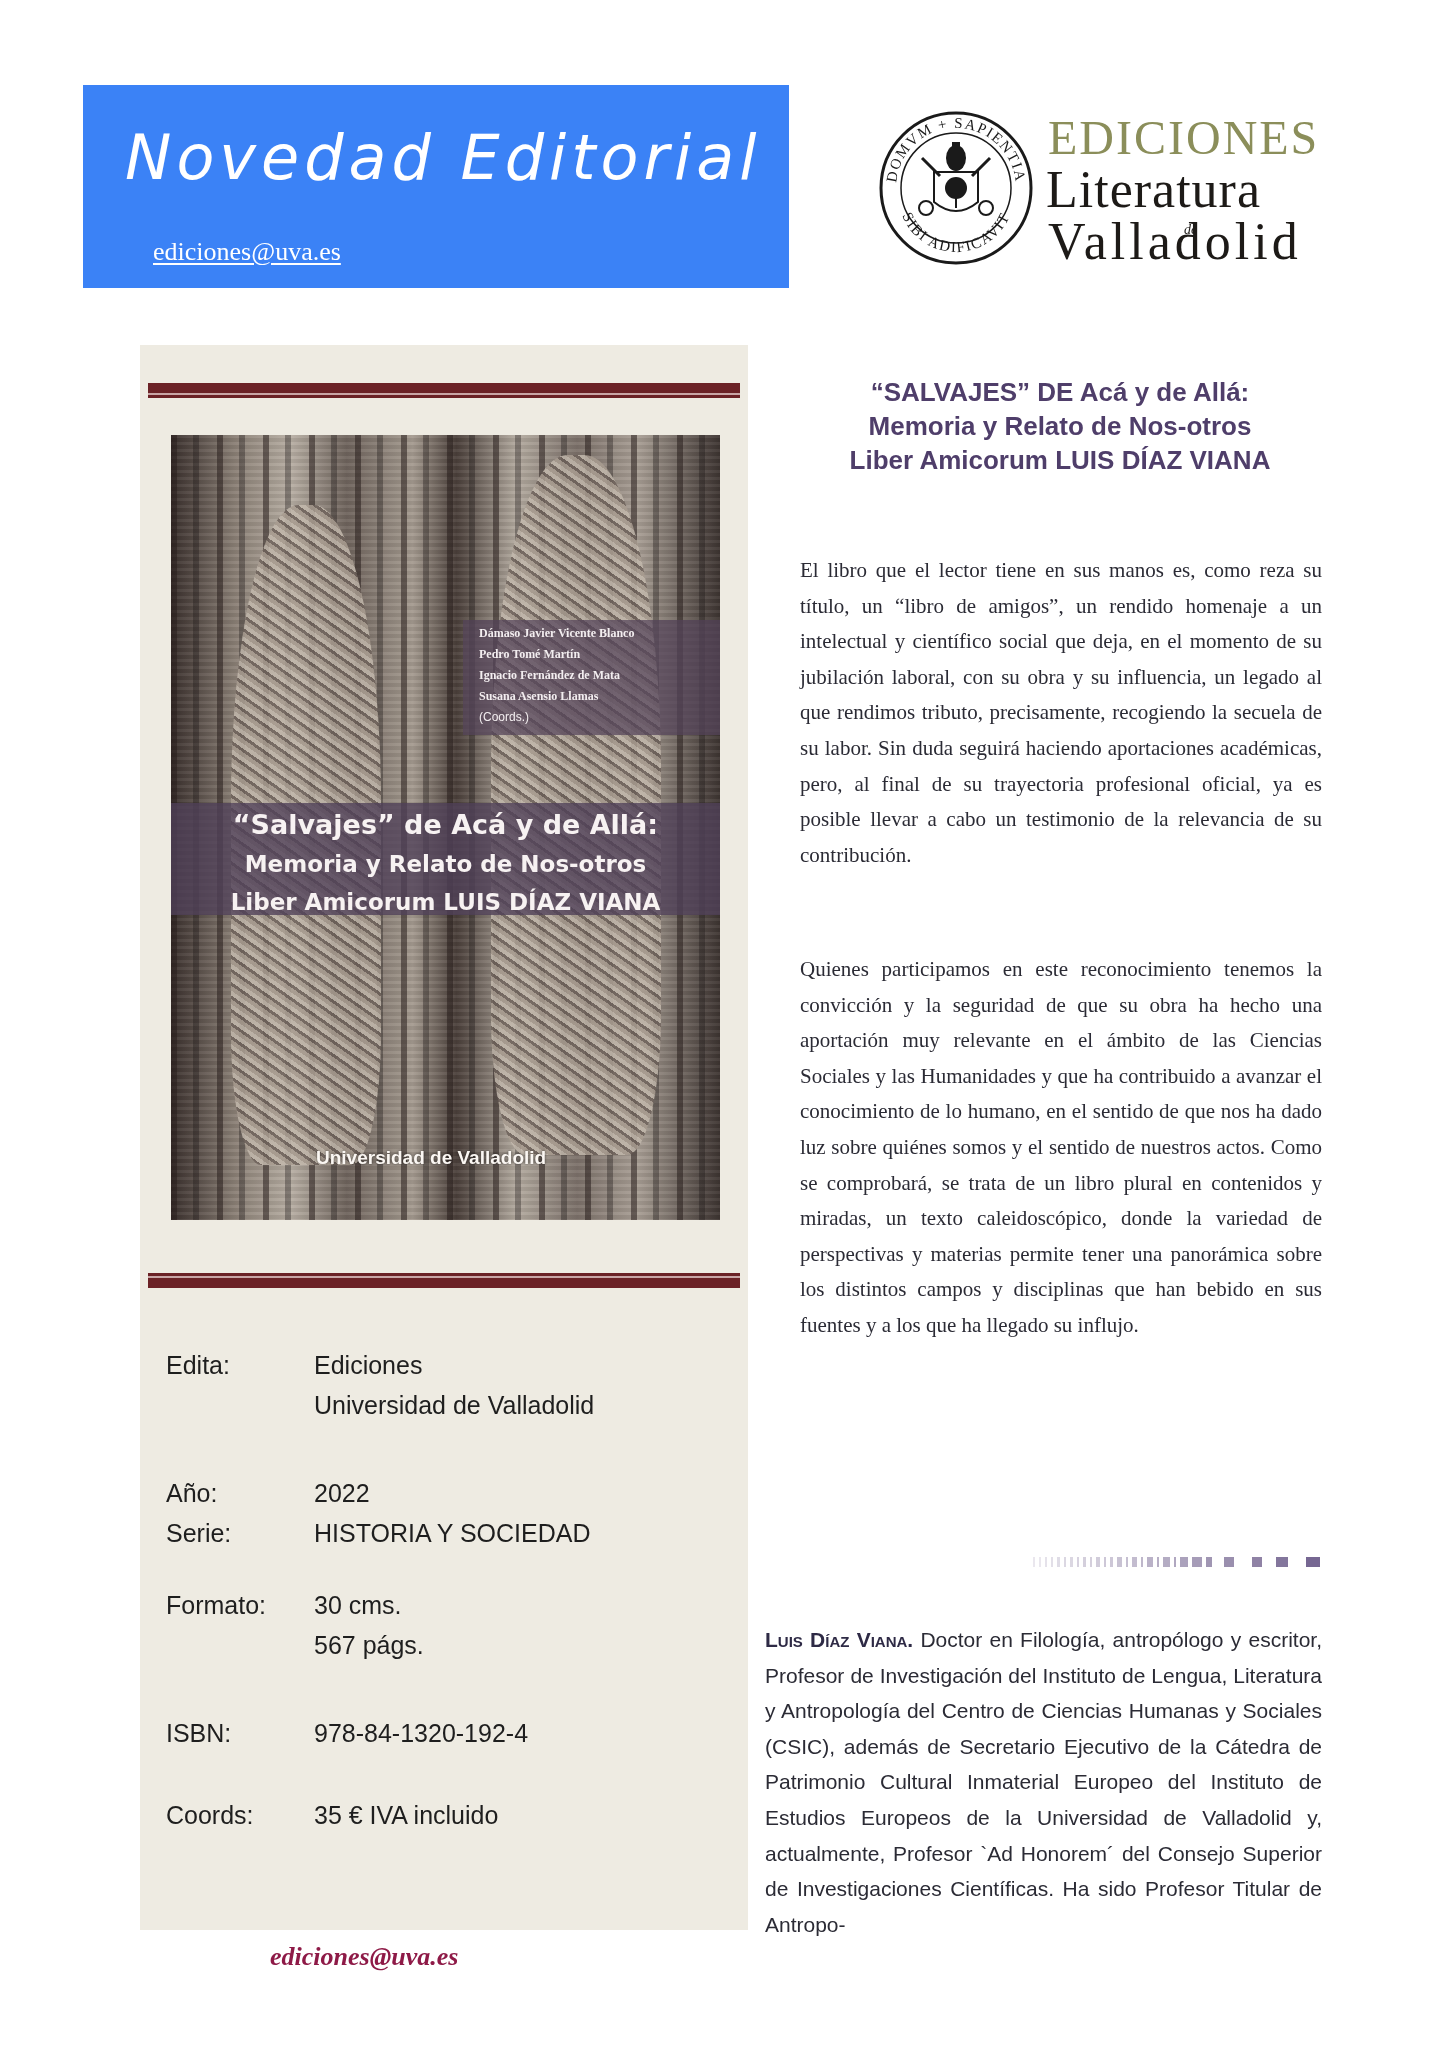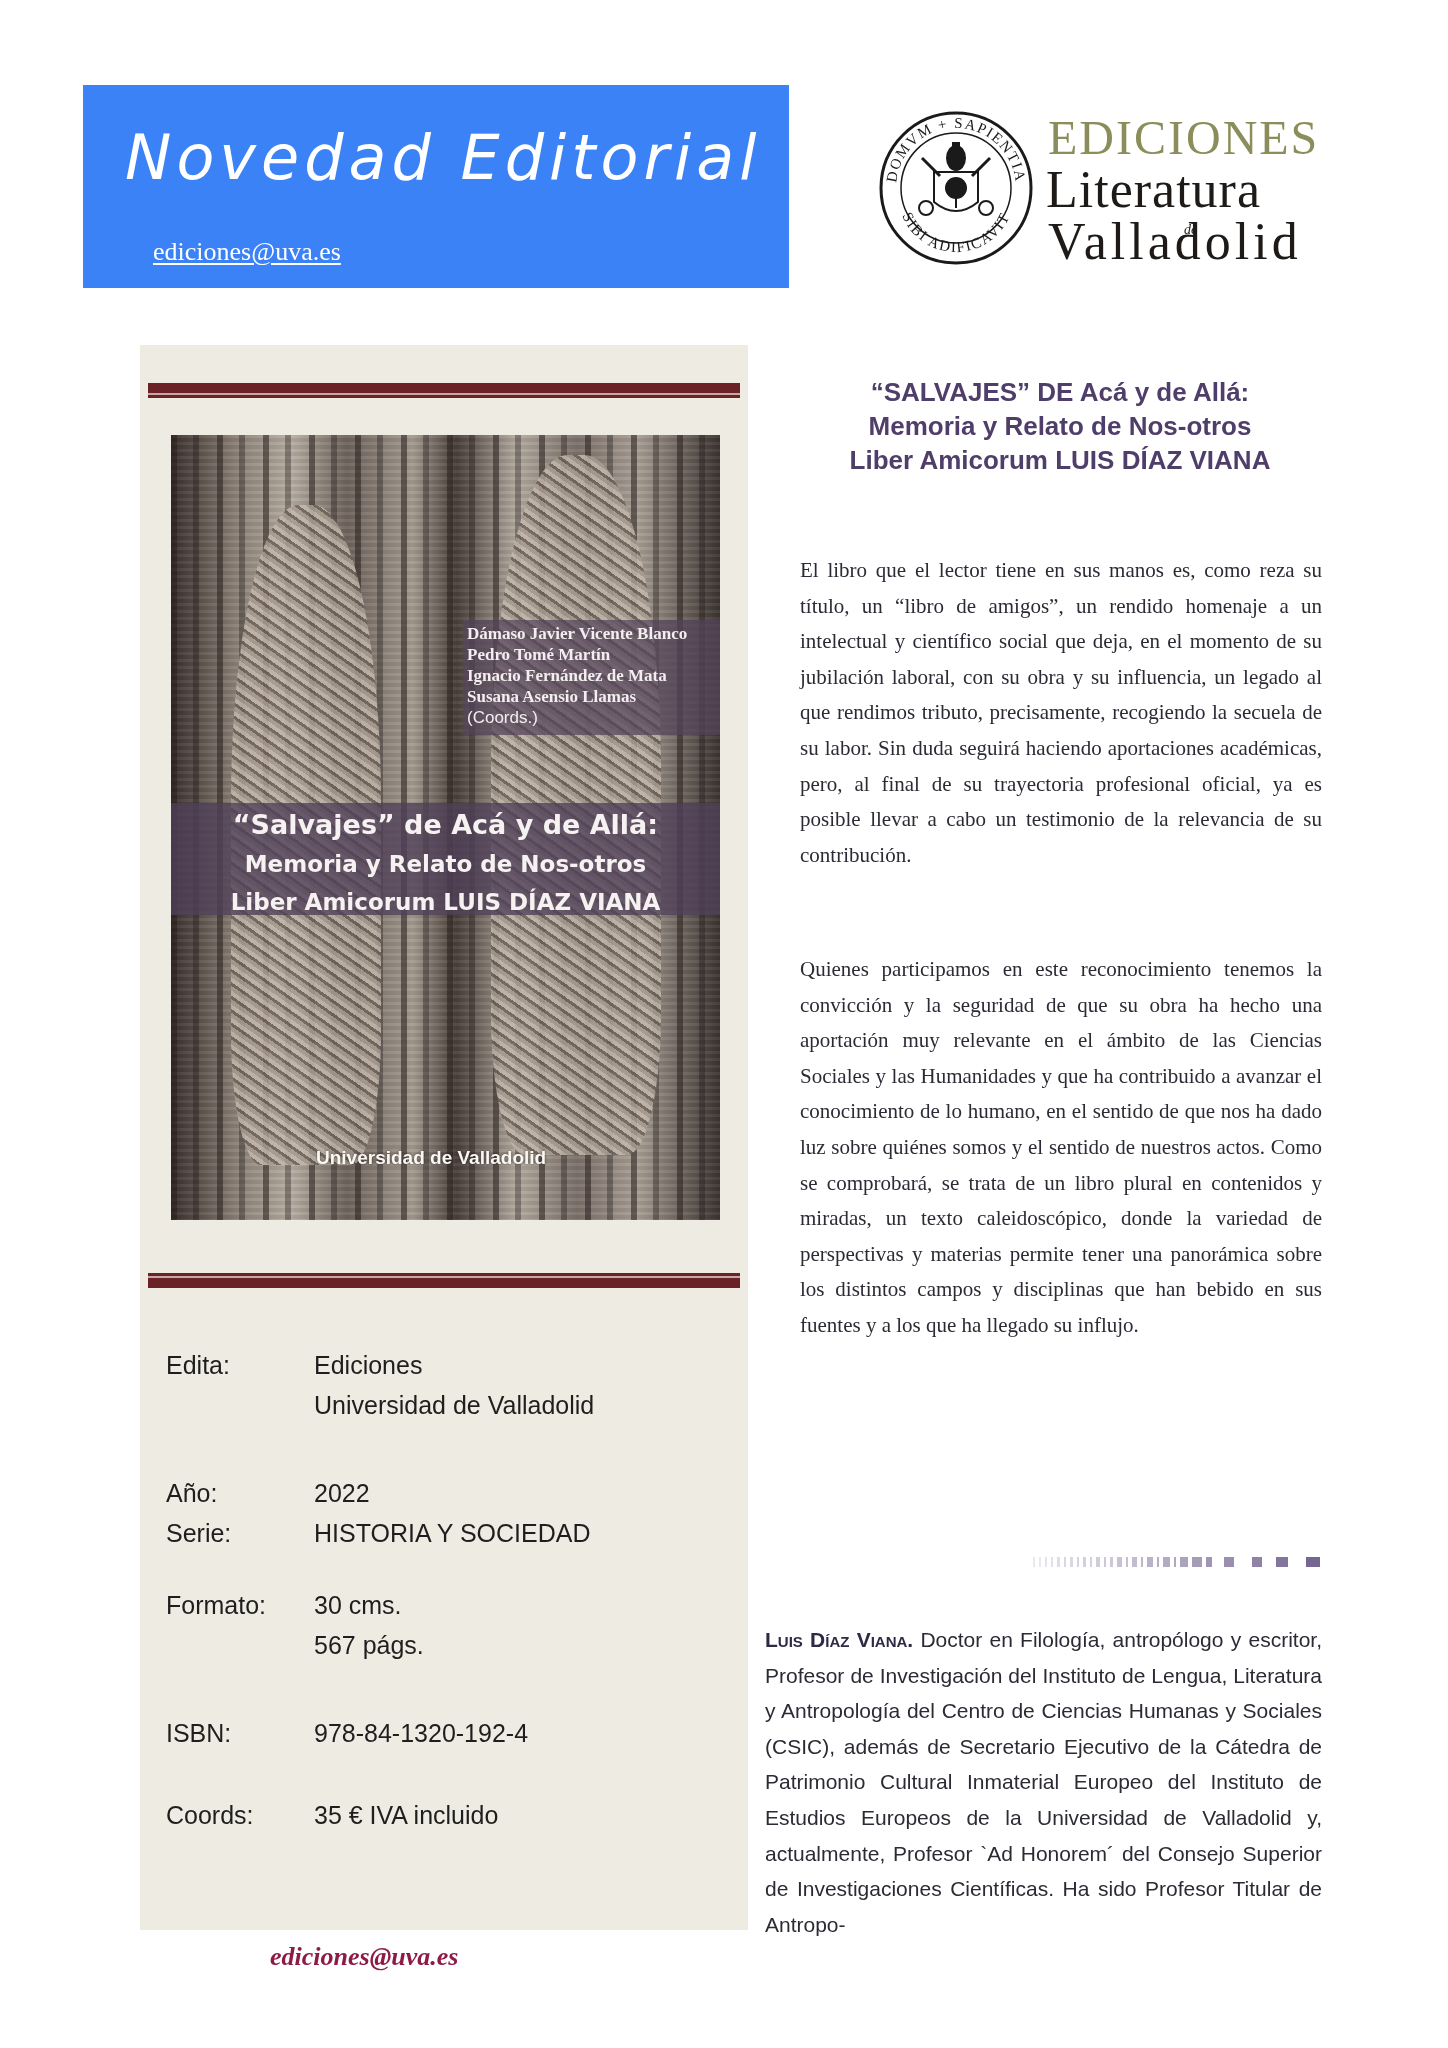--- a/index.html
+++ b/index.html
@@ -74,22 +74,22 @@
   .cover-figure {
     position: absolute; border-radius: 45% 45% 20% 20%;
     background: repeating-linear-gradient(35deg, #a89c90 0 4px, #6e625b 4px 7px, #c2b8ac 7px 11px);
     opacity: 0.85;
   }
   .cover-authors-band {
     position: absolute; left: 292px; top: 185px; width: 257px; height: 115px;
     background: rgba(85, 68, 90, 0.72);
   }
   .cover-authors {
-    position: absolute; left: 296px; top: 188px; width: 245px;
-    font-family: "Liberation Serif", serif; font-weight: bold; font-size: 17px; line-height: 21px;
+    position: absolute; left: 308px; top: 188px; width: 245px;
+    font-family: "Liberation Serif", serif; font-weight: bold; font-size: 12px; line-height: 21px;
     color: #f3eef0;
   }
   .cover-authors .coords { font-weight: normal; font-family: "Liberation Sans", sans-serif; }
   .cover-title-band {
     position: absolute; left: 0; top: 368px; width: 549px; height: 112px;
     background: rgba(80, 64, 88, 0.78);
   }
   .cover-title {
     position: absolute; left: 0; top: 370px; width: 549px; text-align: center;
     font-family: "DejaVu Sans", sans-serif; font-weight: bold; color: #f7f2f2;

